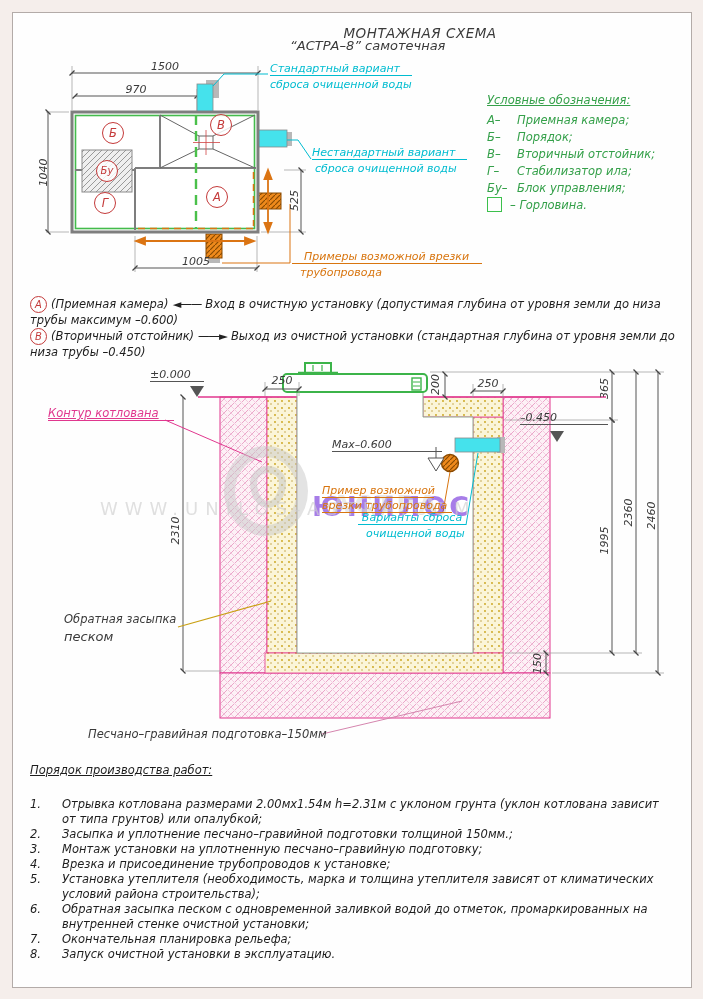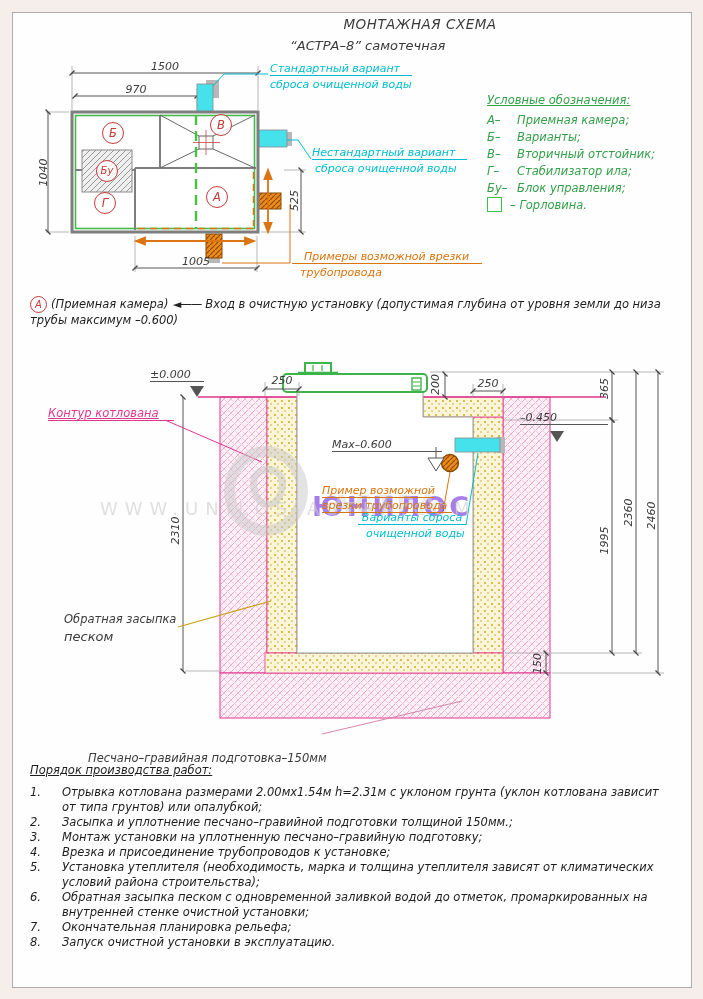--- a/index.html
+++ b/index.html
@@ -3,21 +3,21 @@
 <meta charset="utf-8">
 <style>
   html,body{margin:0;padding:0;}
   .page{position:relative;width:703px;height:999px;background:#f5eeeb;overflow:hidden;
         font-family:"DejaVu Sans",sans-serif;font-style:italic;color:#222;}
   .sheet{position:absolute;left:12px;top:12px;width:678px;height:974px;background:#fefefe;
          border:1px solid #b3aba8;}
   .abs{position:absolute;}
   svg.draw{position:absolute;left:0;top:0;pointer-events:none;}
   
-  .title1{left:290px;top:16px;width:260px;text-align:center;font-size:13.5px;color:#3a3a3a;letter-spacing:.5px;}
+  .title1{left:290px;top:25px;width:260px;text-align:center;font-size:13.5px;color:#3a3a3a;letter-spacing:.5px;}
   .title2{left:290px;top:38px;width:260px;font-size:13px;color:#3a3a3a;}
   .legend{left:487px;top:92px;width:180px;font-size:11.5px;color:#35a04a;line-height:17px;}
   .legend .lt{text-decoration:underline;margin-bottom:3px;}
   .legend .row{display:flex;}
   .legend .k{width:30px;}
   .gsq{display:inline-block;width:13px;height:13px;border:1.6px solid #3cc04c;margin-right:8px;vertical-align:-2px;}
   .dim{font-size:11px;color:#3a3a3a;white-space:nowrap;}
   .vdim{width:44px;text-align:center;transform:rotate(-90deg);}
   .cy{color:#00bcd0;font-size:11px;white-space:nowrap;}
   .or{color:#d8750f;font-size:11px;white-space:nowrap;}
@@ -25,21 +25,21 @@
   .ub{border-bottom:1px solid currentColor;}
   .ubd{border-bottom:1px solid #555;}
   .circ{width:20px;height:20px;border:1.3px solid #c43a3a;border-radius:50%;color:#c43a3a;
         font-size:11.5px;text-align:center;line-height:20px;background:rgba(255,255,255,.82);}
   .circ.small{font-size:10px;}
   .notes{left:30px;top:296px;width:658px;font-size:11.5px;line-height:15px;color:#1d1d1d;}
   .ncirc{display:inline-block;width:15px;height:15px;border:1.2px solid #c43a3a;border-radius:50%;
          color:#c43a3a;font-size:10px;text-align:center;line-height:15px;font-style:italic;margin-right:4px;}
   .narrow{color:#222;letter-spacing:-1px;padding:0 4px;}
   .wo{left:30px;top:763px;width:656px;font-size:11.5px;line-height:15px;color:#1d1d1d;}
-  .wo .wt{text-decoration:underline;margin-bottom:7px;}
+  .wo .wt{text-decoration:underline;margin-bottom:19px;}
   .wo .item{display:flex;}
   .wo .n{width:32px;flex:none;}
   .wo .t{width:610px;}
   .wm{pointer-events:none;}
   .wm .brand{left:312px;top:462px;font-size:27px;font-weight:bold;font-style:normal;color:#6d28d9;letter-spacing:3px;opacity:.6;margin-top:29px;}
   .wm .model{left:332px;top:491px;font-size:24px;font-weight:bold;font-style:normal;color:#d8d8d8;letter-spacing:4px;opacity:.55;}
   .wm .site{left:100px;top:498px;font-size:18px;font-style:normal;color:#d0d0d0;letter-spacing:7px;opacity:.65;}
   .wm .ring{left:224px;top:446px;width:62px;height:68px;border:11px solid #c7c7c7;border-radius:50%;opacity:.5;}
   .wm .drop{left:250px;top:466px;width:22px;height:28px;border:7px solid #c7c7c7;border-radius:50% 50% 50% 50% / 40% 40% 60% 60%;opacity:.55;}
 </style>
@@ -240,21 +240,21 @@
   <div class="abs title2">“АСТРА–8” самотечная</div>
 
   <div class="abs legend">
     <div class="lt">Условные обозначения:</div>
     <div class="row">
         <span class="k">А–</span>
         <span>Приемная камера;</span>
       </div>
     <div class="row">
         <span class="k">Б–</span>
-        <span>Варианты;</span>
+        <span>Порядок;</span>
       </div>
     <div class="row">
         <span class="k">В–</span>
         <span>Вторичный отстойник;</span>
       </div>
     <div class="row">
         <span class="k">Г–</span>
         <span>Стабилизатор ила;</span>
       </div>
     <div class="row">
@@ -281,20 +281,21 @@
 
   <div class="abs cy ub" style="left:270px;top:62px;width:142px;">Стандартный вариант</div>
   <div class="abs cy" style="left:270px;top:78px;">сброса очищенной воды</div>
   <div class="abs cy ub" style="left:312px;top:146px;width:155px;">Нестандартный вариант</div>
   <div class="abs cy" style="left:315px;top:162px;">сброса очищенной воды</div>
   <div class="abs or ub" style="left:292px;top:250px;width:178px;padding-left:12px;">Примеры возможной врезки</div>
   <div class="abs or" style="left:300px;top:266px;">трубопровода</div>
 
   <div class="abs notes">
     <div><span class="ncirc">А</span><span>(Приемная камера)</span><span class="narrow">◄——</span><span>Вход в очистную установку (допустимая глубина от уровня земли до низа трубы максимум –0.600)</span></div>
+    <div><span class="ncirc">В</span><span>(Вторичный отстойник)</span><span class="narrow">——►</span><span>Выход из очистной установки (стандартная глубина от уровня земли до низа трубы –0.450)</span></div>
   </div>
 
   <div class="abs dim ubd" style="left:150px;top:368px;width:54px;">±0.000</div>
   <div class="abs dim ubd" style="left:332px;top:432px;width:110px;margin-top:6px;">Max–0.600</div>
   <div class="abs dim ubd" style="left:520px;top:411px;width:88px;">–0.450</div>
 
   <div class="abs dim" style="left:264px;top:374px;width:36px;text-align:center;">250</div>
   <div class="abs dim" style="left:470px;top:377px;width:36px;text-align:center;">250</div>
   <div class="abs dim vdim" style="left:413px;top:378px;">200</div>
   <div class="abs dim vdim" style="left:153px;top:524px;">2310</div>
@@ -304,21 +305,21 @@
   <div class="abs dim vdim" style="left:629px;top:509px;">2460</div>
   <div class="abs dim vdim" style="left:515px;top:657px;">150</div>
 
   <div class="abs mg ub" style="left:48px;top:406px;width:126px;text-decoration:underline;">Контур котлована</div>
   <div class="abs or ub" style="left:322px;top:484px;width:112px;">Пример возможной</div>
   <div class="abs or ub" style="left:322px;top:499px;width:130px;">врезки трубопровода</div>
   <div class="abs cy ub" style="left:358px;top:511px;width:108px;text-align:center;">Варианты сброса</div>
   <div class="abs cy" style="left:366px;top:527px;">очищенной воды</div>
   <div class="abs dim" style="left:64px;top:612px;font-size:11.5px;">Обратная засыпка</div>
   <div class="abs dim" style="left:64px;top:629px;font-size:13px;">песком</div>
-  <div class="abs dim" style="left:88px;top:727px;font-size:11.5px;margin-top:24px;">Песчано–гравийная подготовка–150мм</div>
+  <div class="abs dim" style="left:88px;top:727px;font-size:11.5px;">Песчано–гравийная подготовка–150мм</div>
 
   <div class="abs wo">
     <div class="wt">Порядок производства работ:</div>
     <div class="item">
         <span class="n">1.</span>
         <span class="t">Отрывка котлована размерами 2.00мх1.54м h=2.31м с уклоном грунта (уклон котлована зависит от типа грунтов) или опалубкой;</span>
       </div>
     <div class="item">
         <span class="n">2.</span>
         <span class="t">Засыпка и уплотнение песчано–гравийной подготовки толщиной 150мм.;</span>

